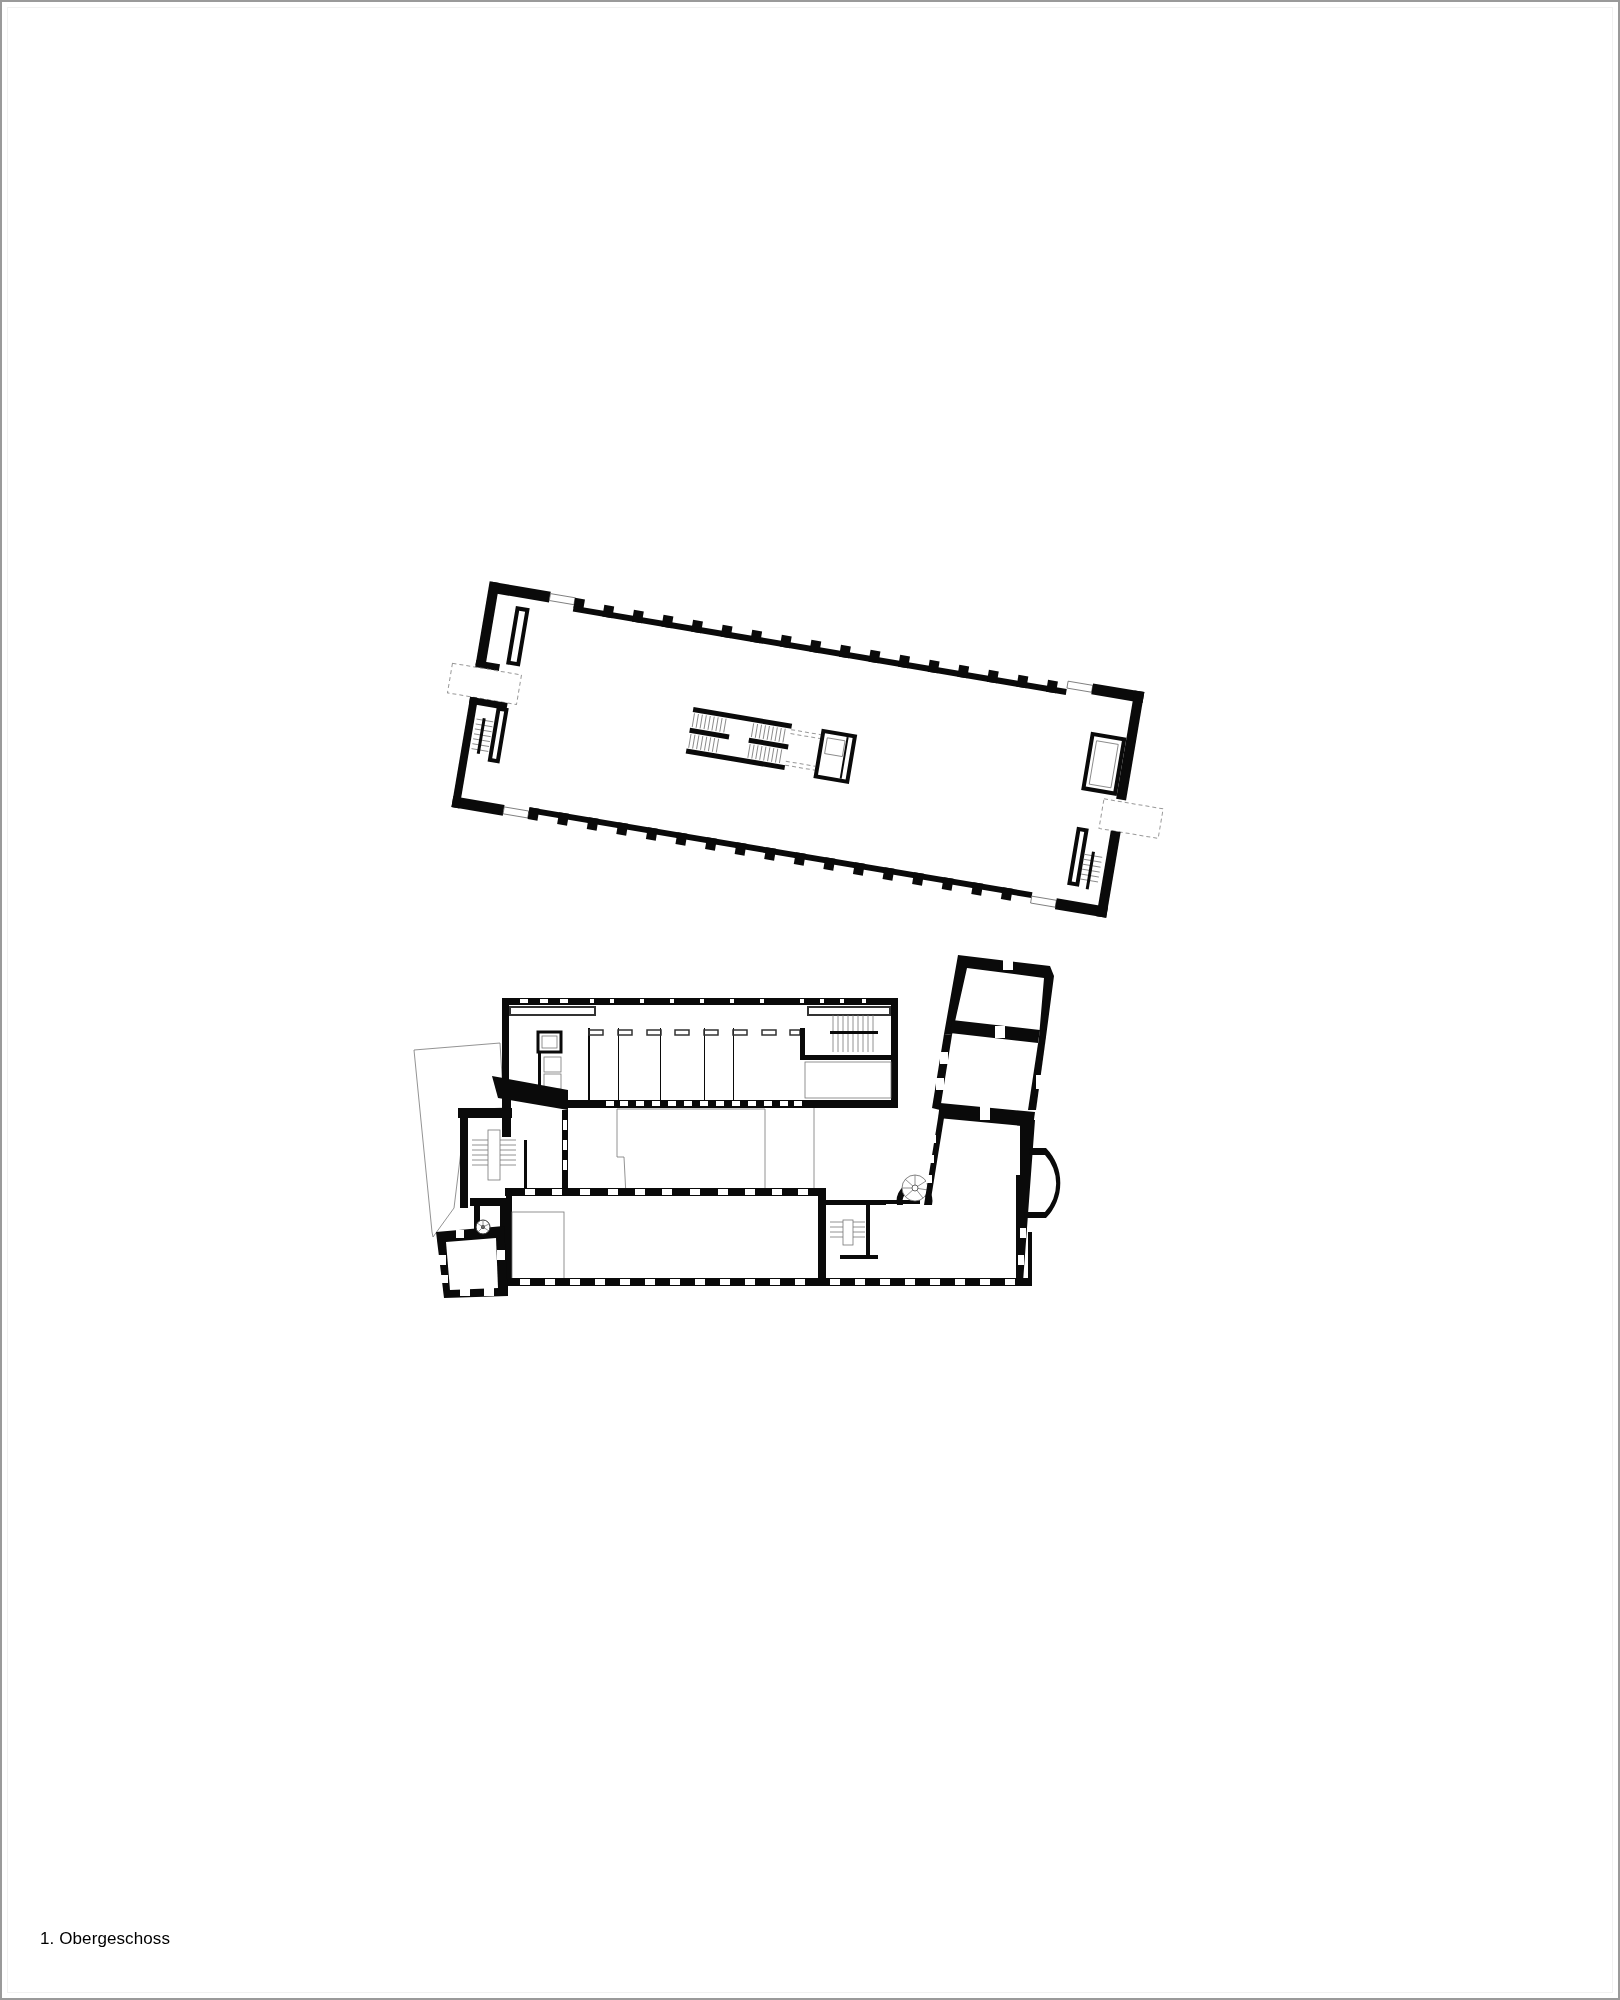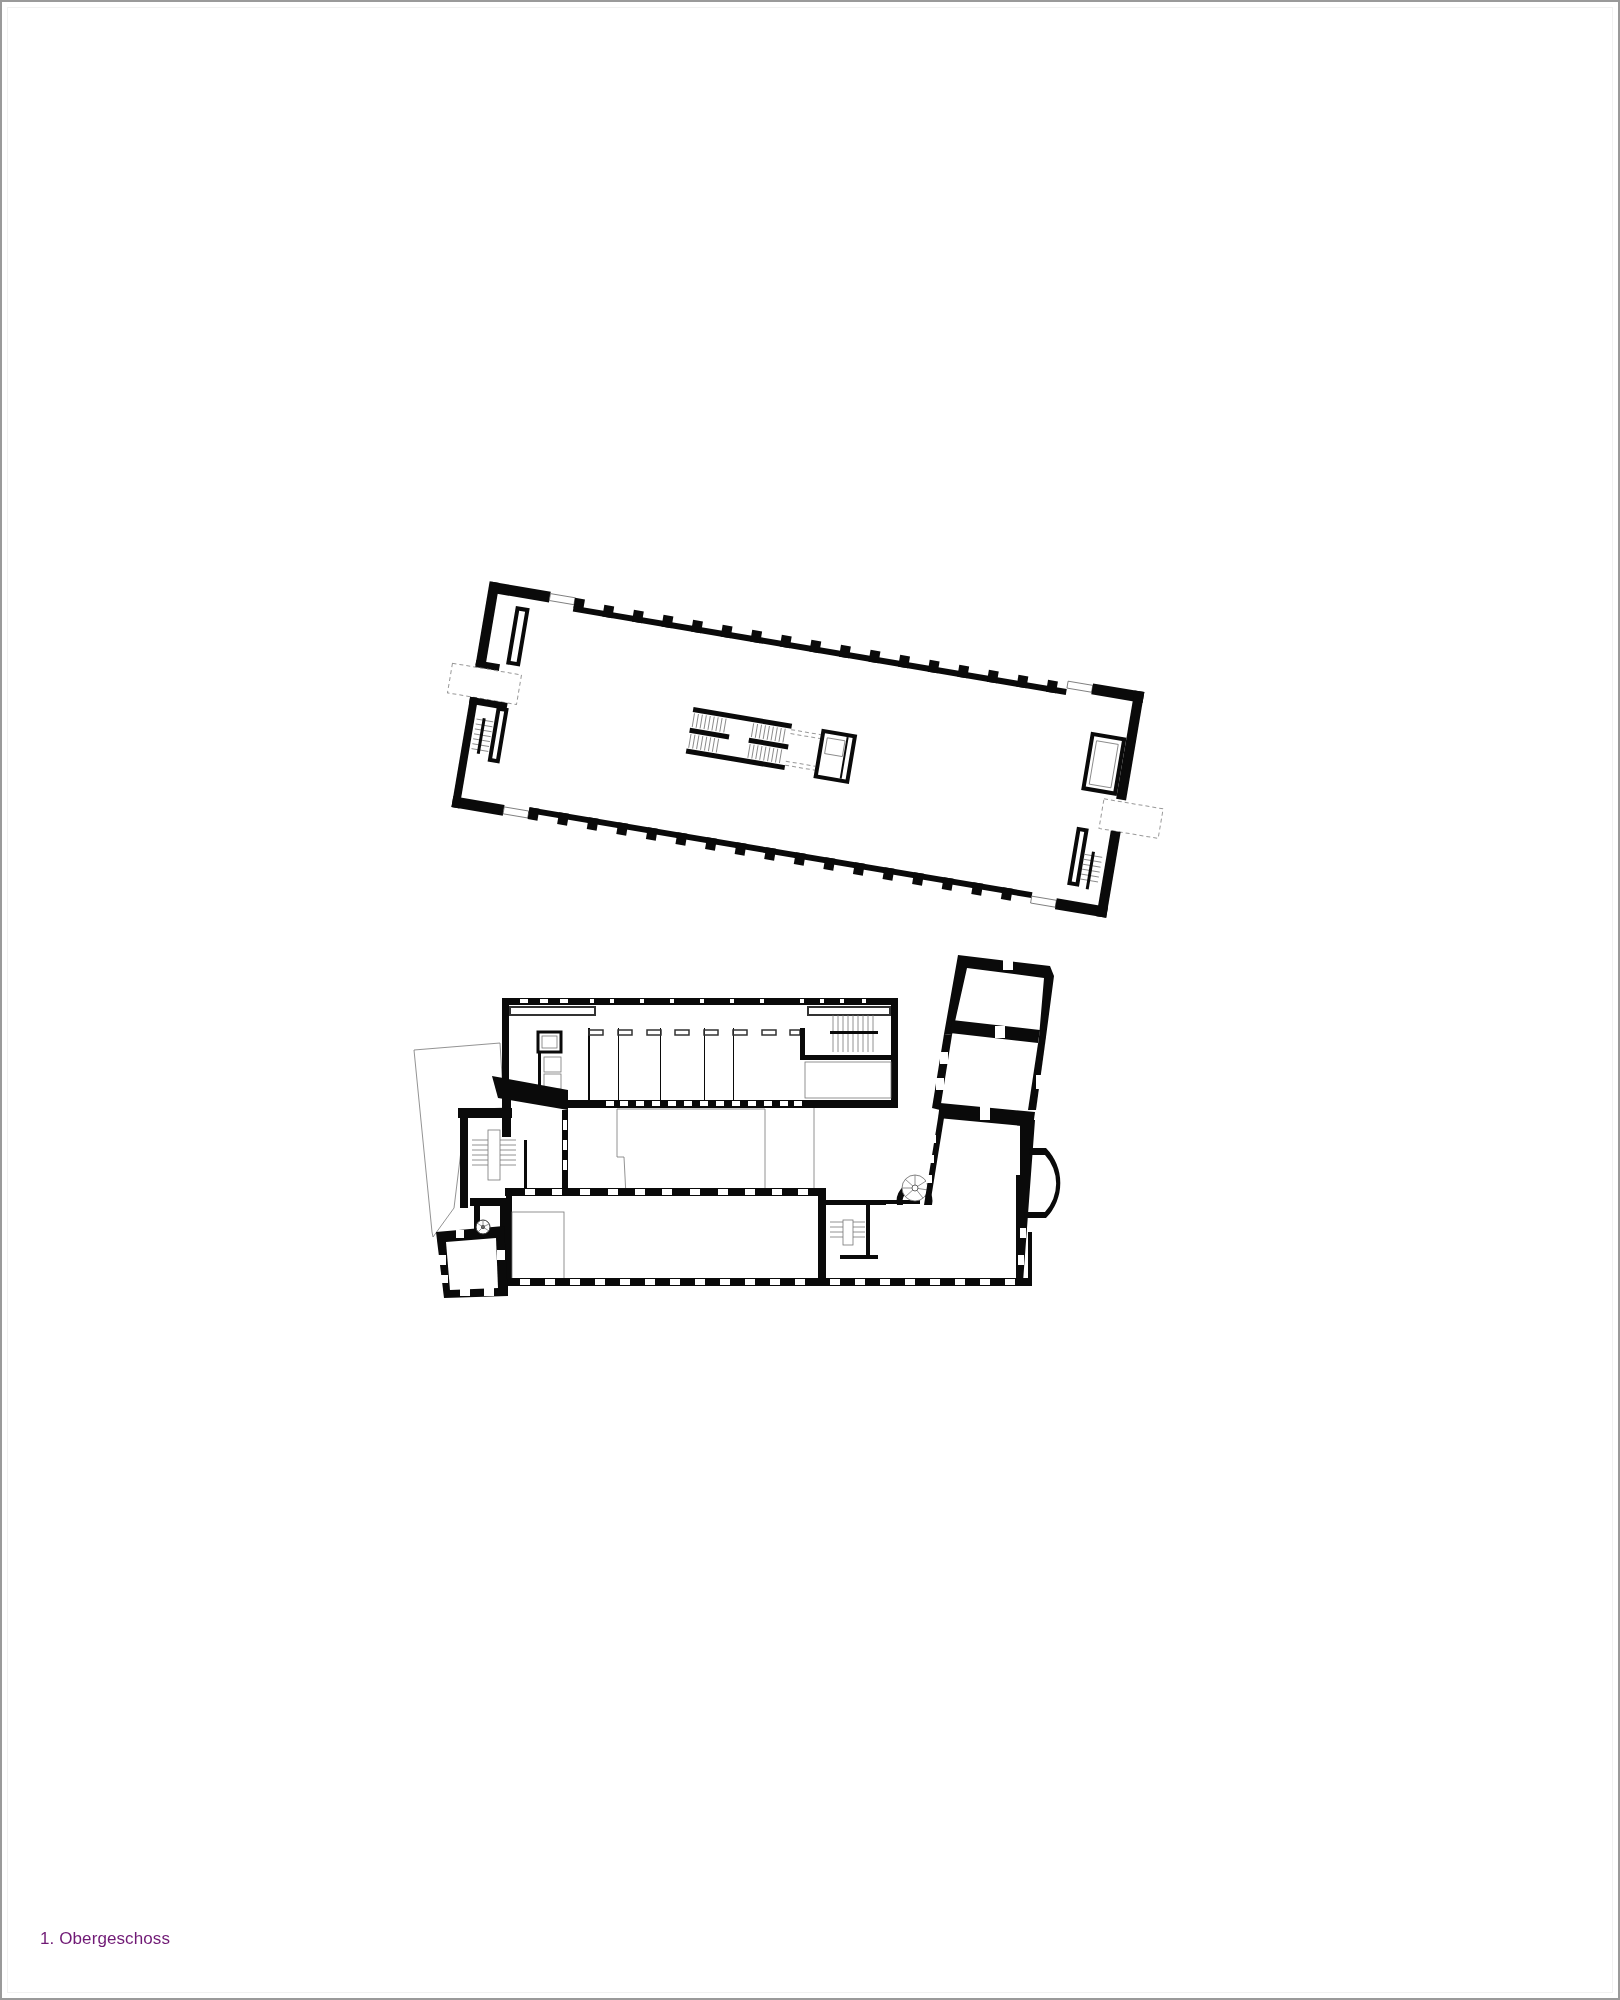--- a/index.html
+++ b/index.html
@@ -8,21 +8,21 @@
       position: absolute; left: 0; top: 0; width: 1620px; height: 2000px;
       box-sizing: border-box; border: 2px solid #9a9a9a; background: #ffffff;
     }
     .inner-edge {
       position: absolute; left: 5px; top: 5px; right: 5px; bottom: 5px;
       border: 1px solid #f1f1f1; pointer-events: none;
     }
     svg.plan { position: absolute; left: 0; top: 0; }
     .caption {
       position: absolute; left: 40px; top: 1929px;
-      font-family: "Liberation Sans", sans-serif; font-size: 17px; color: #701a75;
+      font-family: "Liberation Sans", sans-serif; font-size: 17px; color: #000000;
       letter-spacing: 0.1px;
     }
     .w { fill: #0a0a0a; }
     .thin { stroke: #333; stroke-width: 1; fill: none; }
     .hair { stroke: #777; stroke-width: 0.8; fill: none; }
     .dash { stroke: #999; stroke-width: 1; stroke-dasharray: 4 3; fill: none; }
     .win { fill: #ffffff; stroke: #555; stroke-width: 0.7; }
   </style>
 </head>
 <body>

